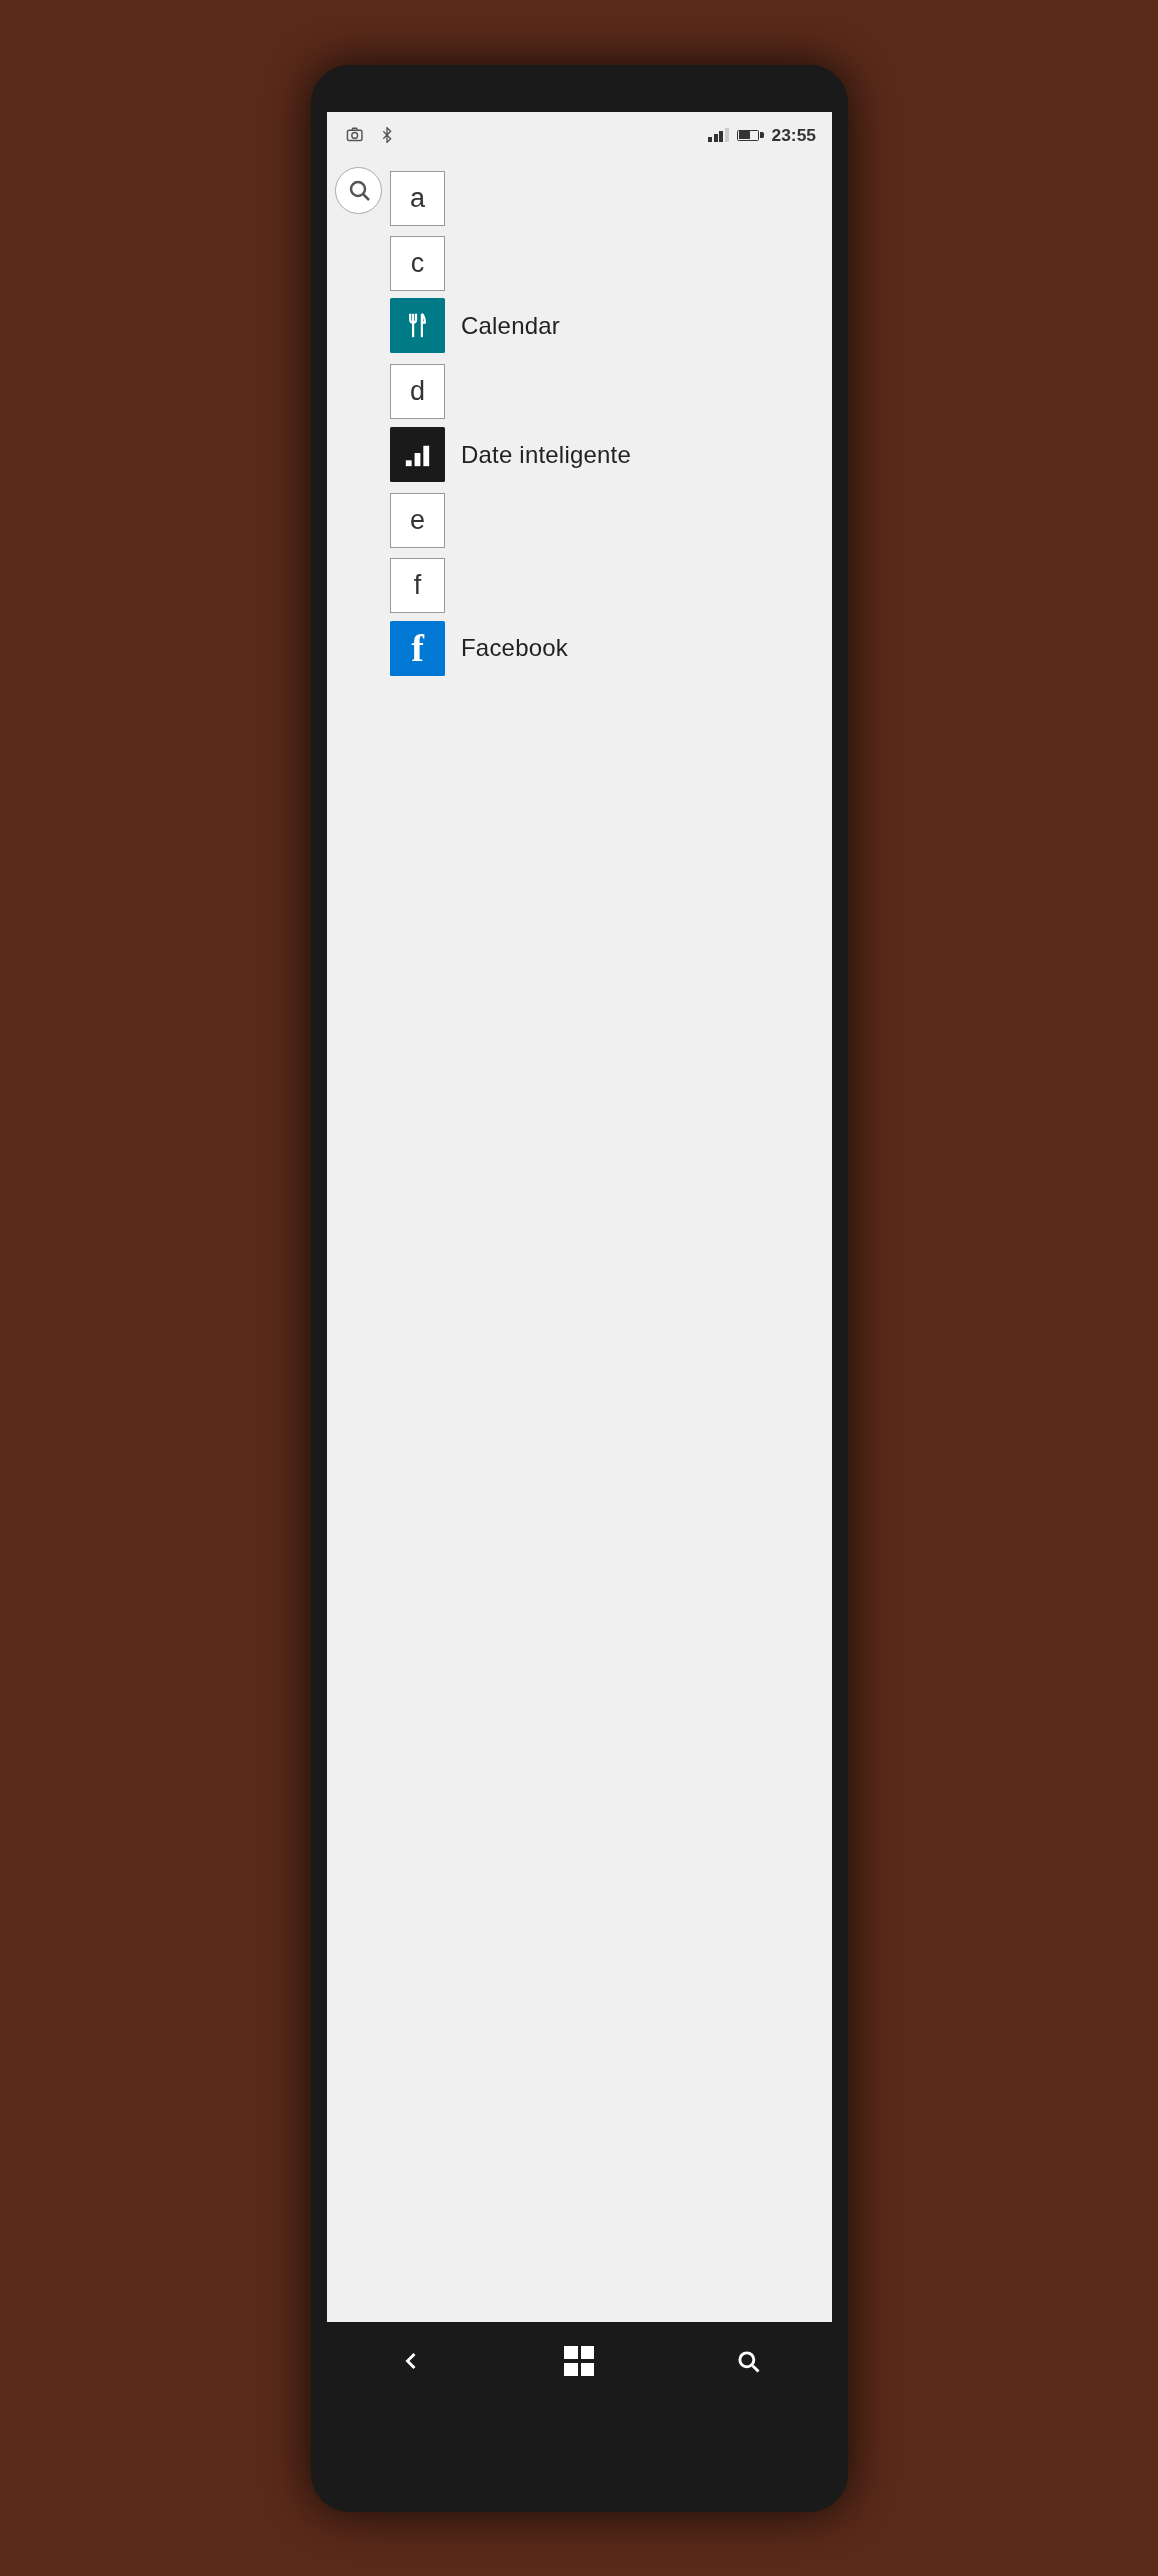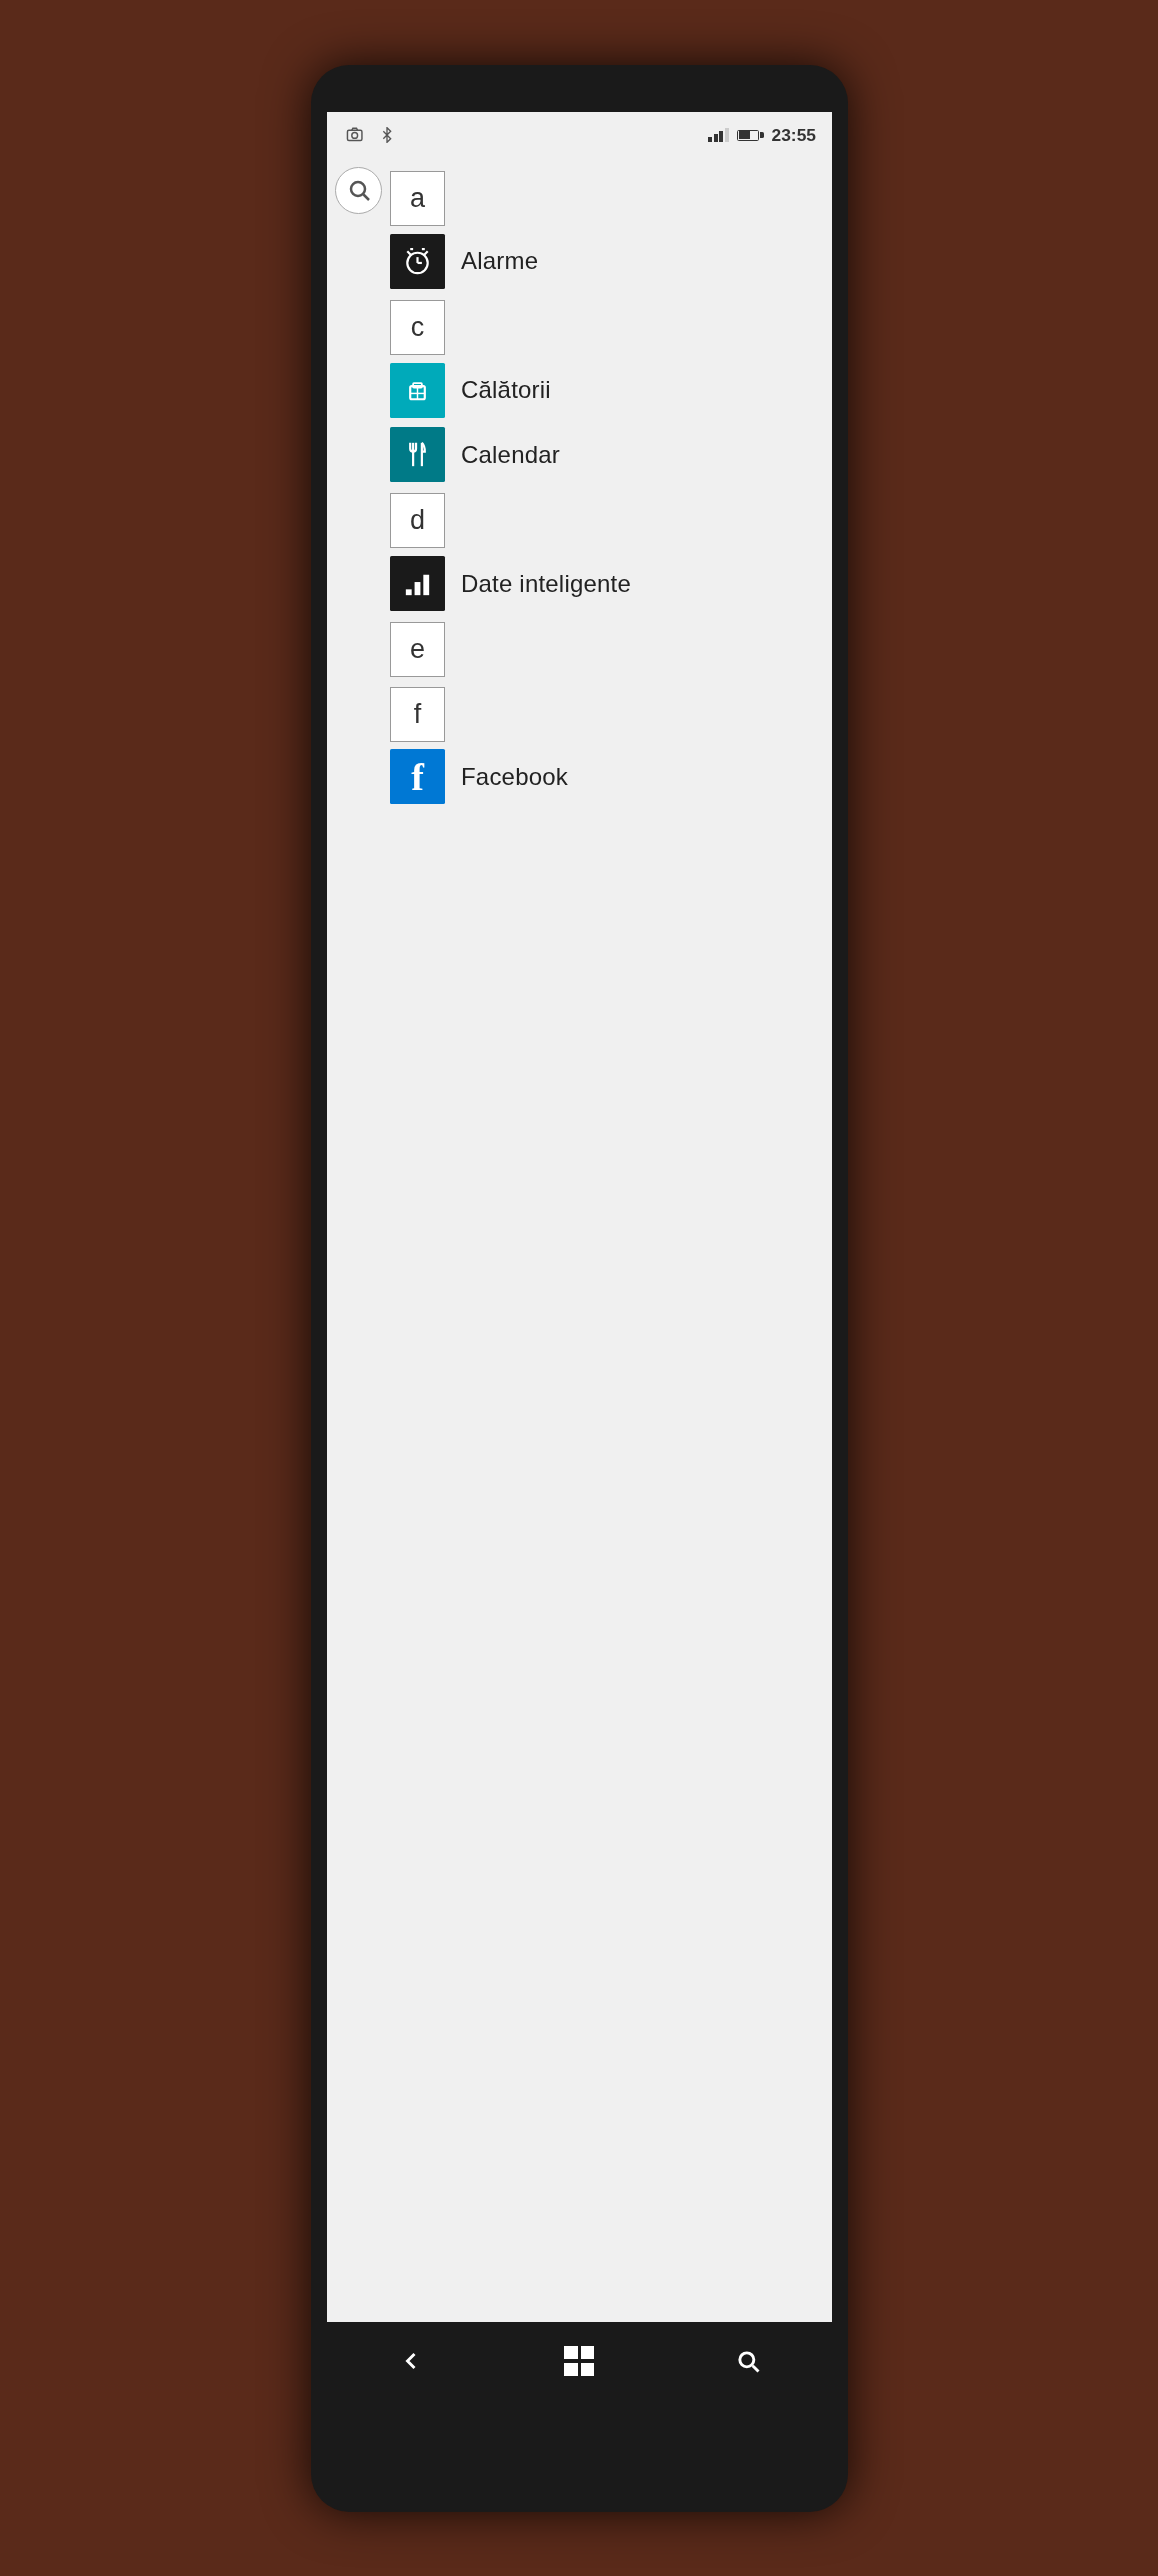--- a/index.html
+++ b/index.html
@@ -306,54 +306,28 @@
           </svg>
         </div>
       </div>
 
       <div class="app-list">
 
         <div class="letter-divider">
           <div class="letter-box">a</div>
         </div>
 
-        <div class="app-item">
-          <div class="app-icon black">
-            <svg viewBox="0 0 24 24" width="35" height="35" fill="white" stroke="white" stroke-width="0.5">
-              <circle cx="12" cy="13" r="7" fill="none" stroke="white" stroke-width="1.5"></circle>
-              <line x1="12" y1="13" x2="12" y2="9" stroke="white" stroke-width="1.5"></line>
-              <line x1="12" y1="13" x2="15" y2="13" stroke="white" stroke-width="1.5"></line>
-              <line x1="5" y1="5" x2="7.5" y2="7.5" stroke="white" stroke-width="1.5"></line>
-              <line x1="19" y1="5" x2="16.5" y2="7.5" stroke="white" stroke-width="1.5"></line>
-              <line x1="7" y1="3.5" x2="9" y2="3.5" stroke="white" stroke-width="1.5"></line>
-              <line x1="17" y1="3.5" x2="15" y2="3.5" stroke="white" stroke-width="1.5"></line>
-            </svg>
-          </div>
-          <span class="app-name">Alarme</span>
-        </div>
 
 
         <div class="letter-divider">
           <div class="letter-box">c</div>
         </div>
 
 
 
-        <div class="app-item">
-          <div class="app-icon teal">
-            <svg viewBox="0 0 24 24" width="35" height="35" fill="white">
-
-              <rect x="7" y="9" width="10" height="9" rx="1" fill="none" stroke="white" stroke-width="1.5"></rect>
-              <rect x="9" y="7" width="6" height="3" rx="0.5" fill="none" stroke="white" stroke-width="1.2"></rect>
-              <line x1="7" y1="14" x2="17" y2="14" stroke="white" stroke-width="1"></line>
-              <line x1="12" y1="9" x2="12" y2="18" stroke="white" stroke-width="1"></line>
-            </svg>
-          </div>
-          <span class="app-name">Călătorii</span>
-        </div>
 
         <div class="app-item">
           <div class="app-icon dark-teal">
             <svg viewBox="0 0 24 24" width="35" height="35" fill="none" stroke="white" stroke-width="1.5">
 
               <line x1="9" y1="4" x2="9" y2="20"></line>
               <path d="M7 4 v4 a2 2 0 0 0 4 0 V4"></path>
 
               <line x1="15" y1="4" x2="15" y2="20"></line>
               <path d="M15 4 C15 4 17 6 17 10 L15 10"></path>

